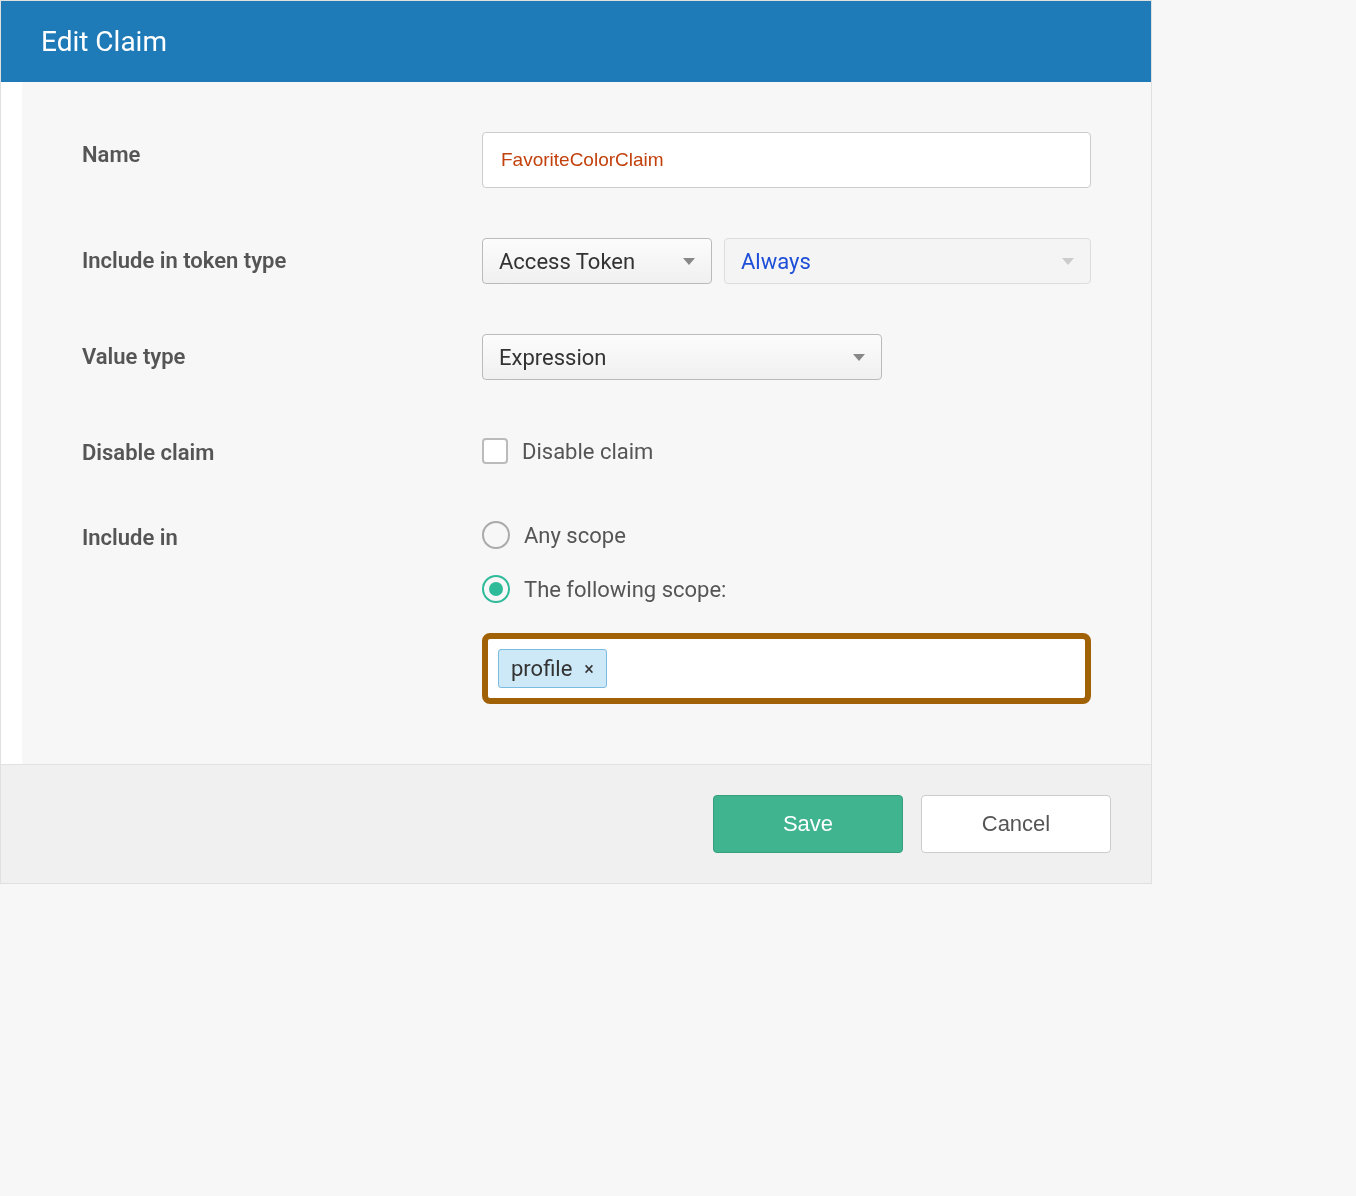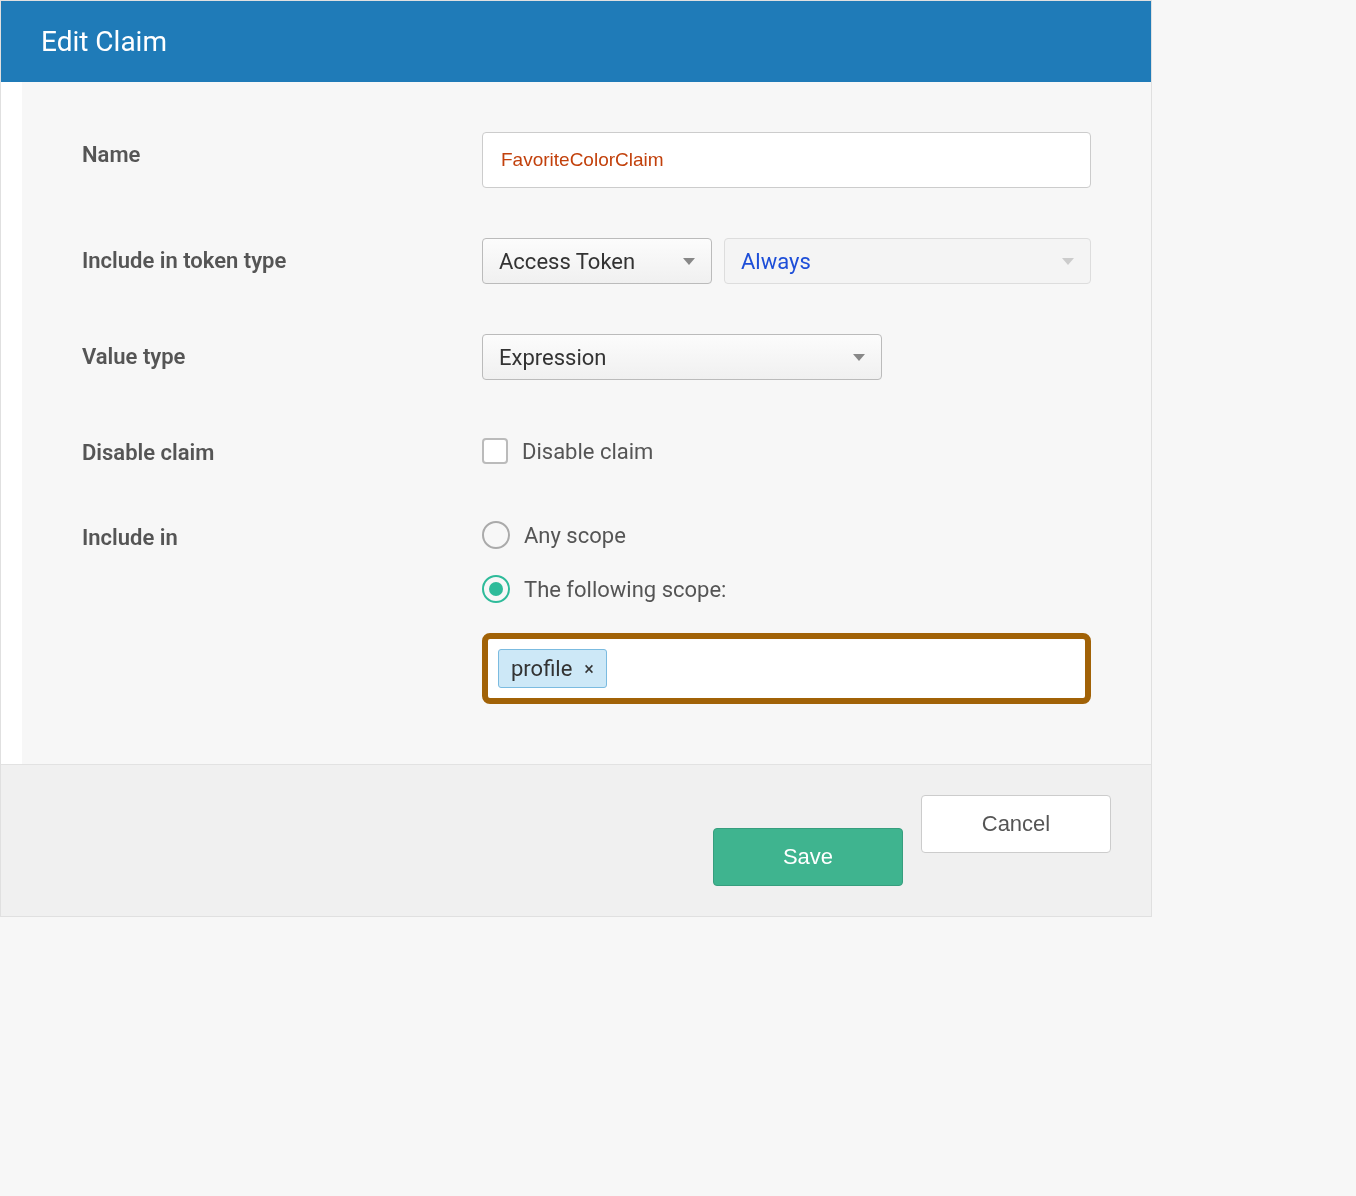--- a/index.html
+++ b/index.html
@@ -227,21 +227,20 @@
       font-size: 22px;
       border-radius: 4px;
       cursor: pointer;
       border: 1px solid transparent;
       min-width: 190px;
     }
     .btn-primary {
       background: #3fb48f;
       color: #fff;
       border-color: #379e7e;
-      margin-top: 33px;
     }
     .btn-secondary {
       background: #fff;
       color: #555;
       border-color: #ccc;
     }
   </style>
 </head>
 <body>
 

